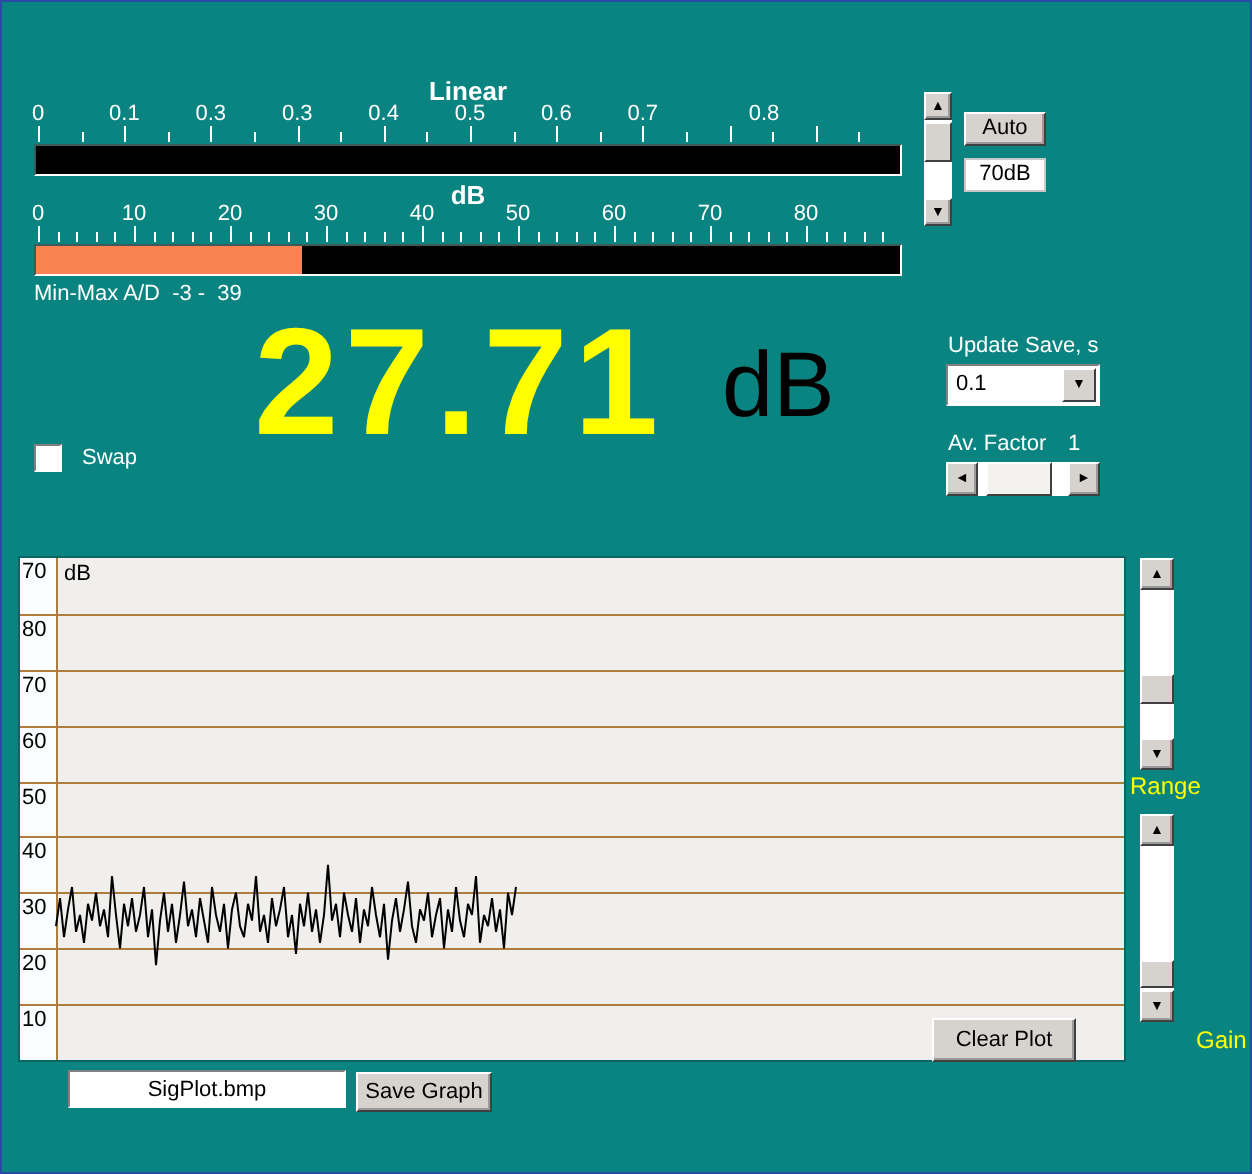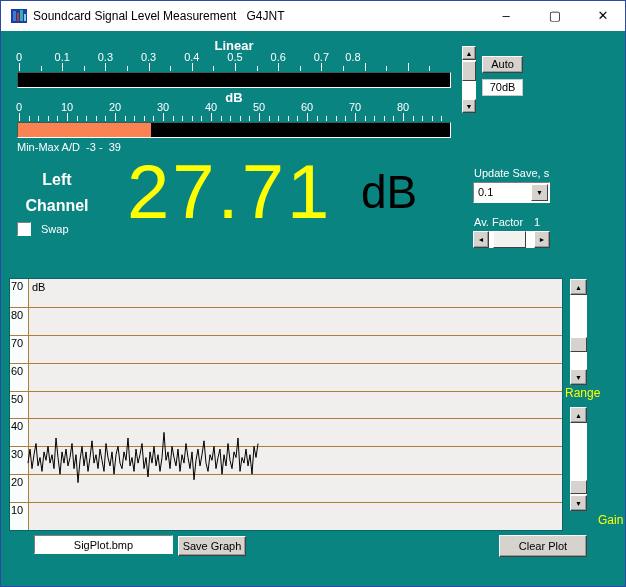--- a/index.html
+++ b/index.html
@@ -54,21 +54,21 @@
     font-size:7px; text-align:center; color:#000; }
   .hb-thumb { position:absolute; top:0; height:100%; background:#f4f2ef;
     border:1px solid; border-color:#ffffff #404040 #404040 #ffffff; }
 
   
   .channel { position:absolute; left:6px; top:166px; width:100px; text-align:center;
     color:#fff; font-size:16px; font-weight:bold; line-height:26px; }
   .checkbox { position:absolute; left:16px; top:221px; width:14px; height:14px; background:#fff; }
   .checkbox-label { position:absolute; left:40px; top:222px; color:#fff; font-size:11px; }
   .big-value { position:absolute; left:126px; top:153px; color:#ffff00;
-    font-size:76px; font-weight:normal; letter-spacing:3px; line-height:1; }
+    font-size:76px; font-weight:bold; letter-spacing:3px; line-height:1; }
   .big-unit { position:absolute; left:360px; top:168px; color:#000; font-size:46px; line-height:1; }
 
   .small-label { position:absolute; color:#fff; font-size:11px; }
   .combo { position:absolute; left:472px; top:181px; width:77px; height:21px; background:#fff;
     border:1px solid; border-color:#808080 #ffffff #ffffff #808080; }
   .combo-value { position:absolute; left:4px; top:3px; font-size:11px; color:#000; }
   .combo-btn { position:absolute; right:1px; top:1px; width:17px; height:17px; background:#d6d3ce;
     border:1px solid; border-color:#ffffff #404040 #404040 #ffffff;
     font-size:7px; line-height:15px; text-align:center; color:#000; }
 
@@ -88,53 +88,40 @@
   .file-input { position:absolute; left:33px; top:534px; width:139px; height:19px;
     background:#fff; color:#000; font-size:11px; text-align:center;
     font-family:"Liberation Sans", sans-serif;
     border:1px solid; border-color:#808080 #ffffff #ffffff #808080; }
 </style>
 </head>
 <body>
 
 <div id="window">
 
-  <div class="titlebar">
-    <svg class="app-icon" viewBox="0 0 16 16">
-      <rect x="0" y="1" width="16" height="14" fill="#1b3f9e"></rect>
-      <rect x="2" y="3" width="3" height="10" fill="#3f7ad6"></rect>
-      <rect x="6" y="5" width="2" height="8" fill="#c43a2a"></rect>
-      <rect x="9" y="2" width="3" height="11" fill="#2bb5ad"></rect>
-      <rect x="13" y="6" width="2" height="7" fill="#8fc0ff"></rect>
-    </svg>
-    <span class="title-text">Soundcard Signal Level Measurement   G4JNT</span>
-    <span class="win-btn" style="left:494px;">–</span>
-    <span class="win-btn" style="left:543px;">▢</span>
-    <span class="win-btn" style="left:591px;">✕</span>
-  </div>
 
   <div class="meter-title" style="left:173px; top:37px;">Linear</div>
   <div class="scale" style="top:50px;" id="linear-scale">
       <div class="scale-label" style="left: 2px;">0</div>
       <div class="tick" style="left: 2px; top: 12px; height: 8px;"></div>
       <div class="scale-label" style="left: 45.2px;">0.1</div>
       <div class="tick" style="left: 45.2px; top: 12px; height: 8px;"></div>
       <div class="scale-label" style="left: 88.4px;">0.3</div>
       <div class="tick" style="left: 88.4px; top: 12px; height: 8px;"></div>
       <div class="scale-label" style="left: 131.6px;">0.3</div>
       <div class="tick" style="left: 131.6px; top: 12px; height: 8px;"></div>
       <div class="scale-label" style="left: 174.8px;">0.4</div>
       <div class="tick" style="left: 174.8px; top: 12px; height: 8px;"></div>
       <div class="scale-label" style="left: 218px;">0.5</div>
       <div class="tick" style="left: 218px; top: 12px; height: 8px;"></div>
       <div class="scale-label" style="left: 261.2px;">0.6</div>
       <div class="tick" style="left: 261.2px; top: 12px; height: 8px;"></div>
       <div class="scale-label" style="left: 304.4px;">0.7</div>
       <div class="tick" style="left: 304.4px; top: 12px; height: 8px;"></div>
-      <div class="scale-label" style="left: 336px;">0.8</div>
+      <div class="scale-label" style="left: 365px;">0.8</div>
       <div class="tick" style="left: 347.6px; top: 12px; height: 8px;"></div>
       <div class="scale-label" style="left: 377px; margin-top: 25px;">0.9</div>
       <div class="tick" style="left: 390.8px; top: 12px; height: 8px;"></div>
       <div class="tick" style="left: 23.6px; top: 15px; height: 5px;"></div>
       <div class="tick" style="left: 66.8px; top: 15px; height: 5px;"></div>
       <div class="tick" style="left: 110px; top: 15px; height: 5px;"></div>
       <div class="tick" style="left: 153.2px; top: 15px; height: 5px;"></div>
       <div class="tick" style="left: 196.4px; top: 15px; height: 5px;"></div>
       <div class="tick" style="left: 239.6px; top: 15px; height: 5px;"></div>
       <div class="tick" style="left: 282.8px; top: 15px; height: 5px;"></div>
@@ -210,24 +197,20 @@
   <div class="minmax">Min-Max A/D  -3 -  39</div>
 
   <div class="sbar" style="left:461px; top:45px; width:14px; height:67px;">
     <div class="sb-btn" style="top:0; height:14px;">▲</div>
     <div class="sb-thumb" style="top:15px; height:20px;"></div>
     <div class="sb-btn" style="top:53px; height:14px;">▼</div>
   </div>
   <div class="btn" style="position:absolute; left:481px; top:55px; width:41px; height:17px; line-height:15px;">Auto</div>
   <div class="flat-label" style="position:absolute; left:481px; top:78px; width:41px; height:17px; line-height:15px;">70dB</div>
 
-  <div class="channel">
-    <div>Left</div>
-    <div>Channel</div>
-  </div>
   <div class="checkbox sunken"></div>
   <div class="checkbox-label">Swap</div>
 
   <div class="big-value">27.71</div>
   <div class="big-unit">dB</div>
 
   <div class="small-label" style="left:473px; top:166px;">Update Save, s</div>
   <div class="combo">
     <span class="combo-value">0.1</span>
     <span class="combo-btn">▼</span>
@@ -275,15 +258,15 @@
 
   <div class="sbar" style="left:569px; top:406px; width:17px; height:104px;">
     <div class="sb-btn" style="top:0; height:16px; line-height:15px;">▲</div>
     <div class="sb-thumb" style="top:73px; height:14px;"></div>
     <div class="sb-btn" style="top:88px; height:16px; line-height:15px;">▼</div>
   </div>
   <div class="side-label" style="left:569px; top:512px;margin-left:28px;">Gain</div>
 
   <input class="file-input" value="SigPlot.bmp" style="">
   <div class="btn" style="position:absolute; left:177px; top:535px; width:68px; height:20px; line-height:18px;">Save Graph</div>
-  <div class="btn" style="position:absolute; left:465px; top:534px; width:88px; height:22px; line-height:20px;margin-left:33px;">Clear Plot</div>
+  <div class="btn" style="position:absolute; left:465px; top:508px; width:72px; height:22px; line-height:20px;">Clear Plot</div>
 
 </div>
 
 </body></html>

